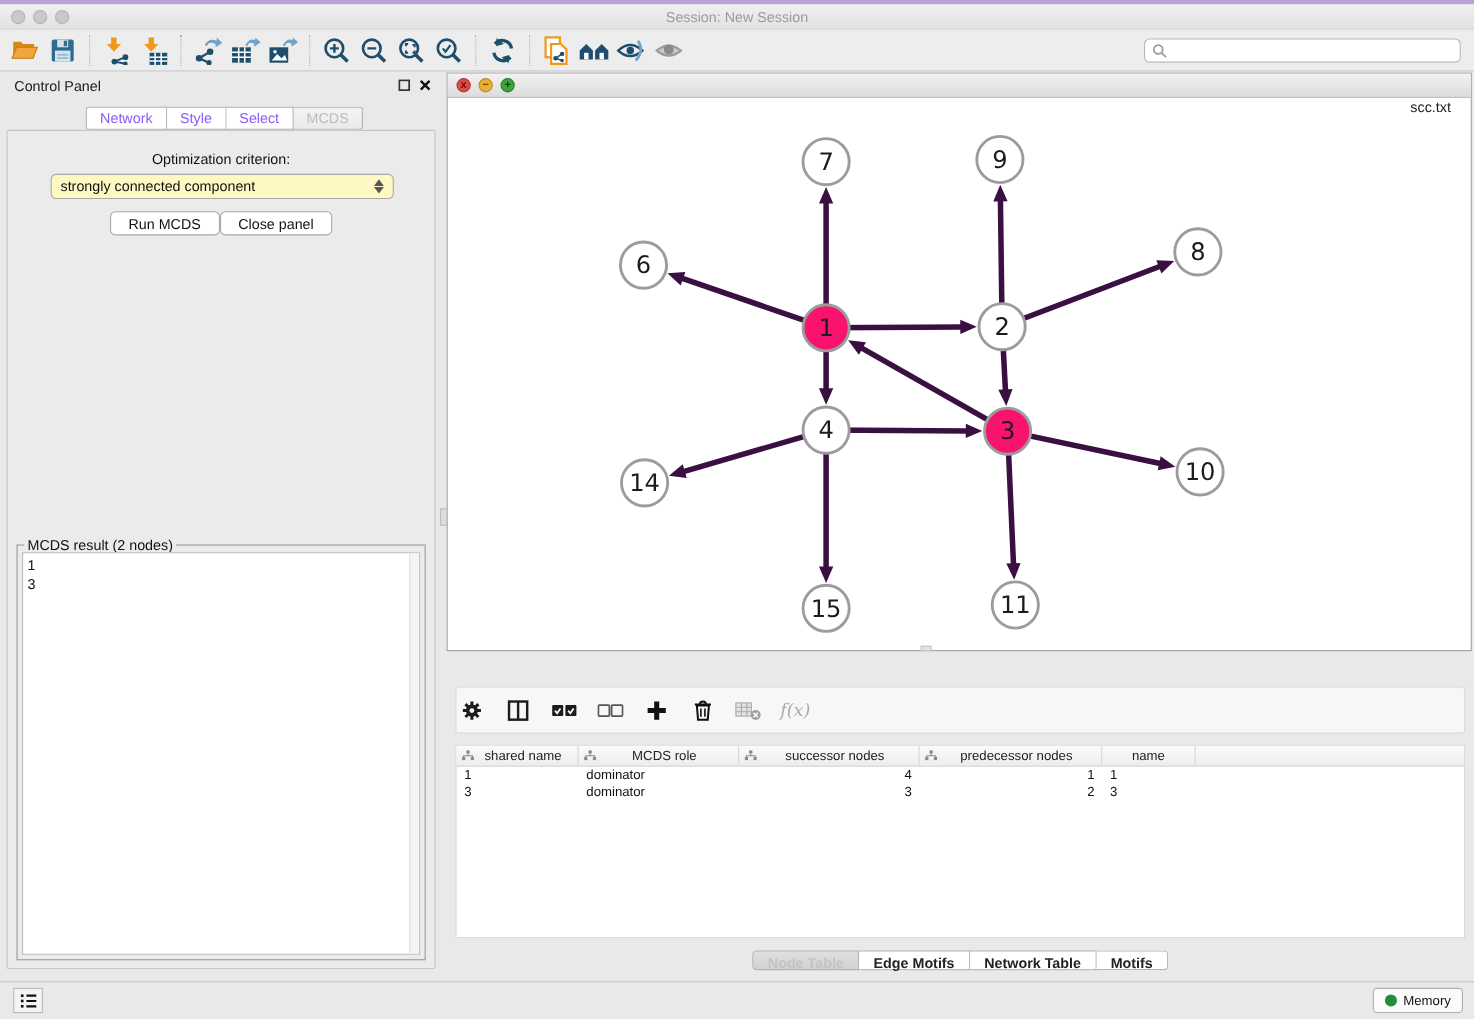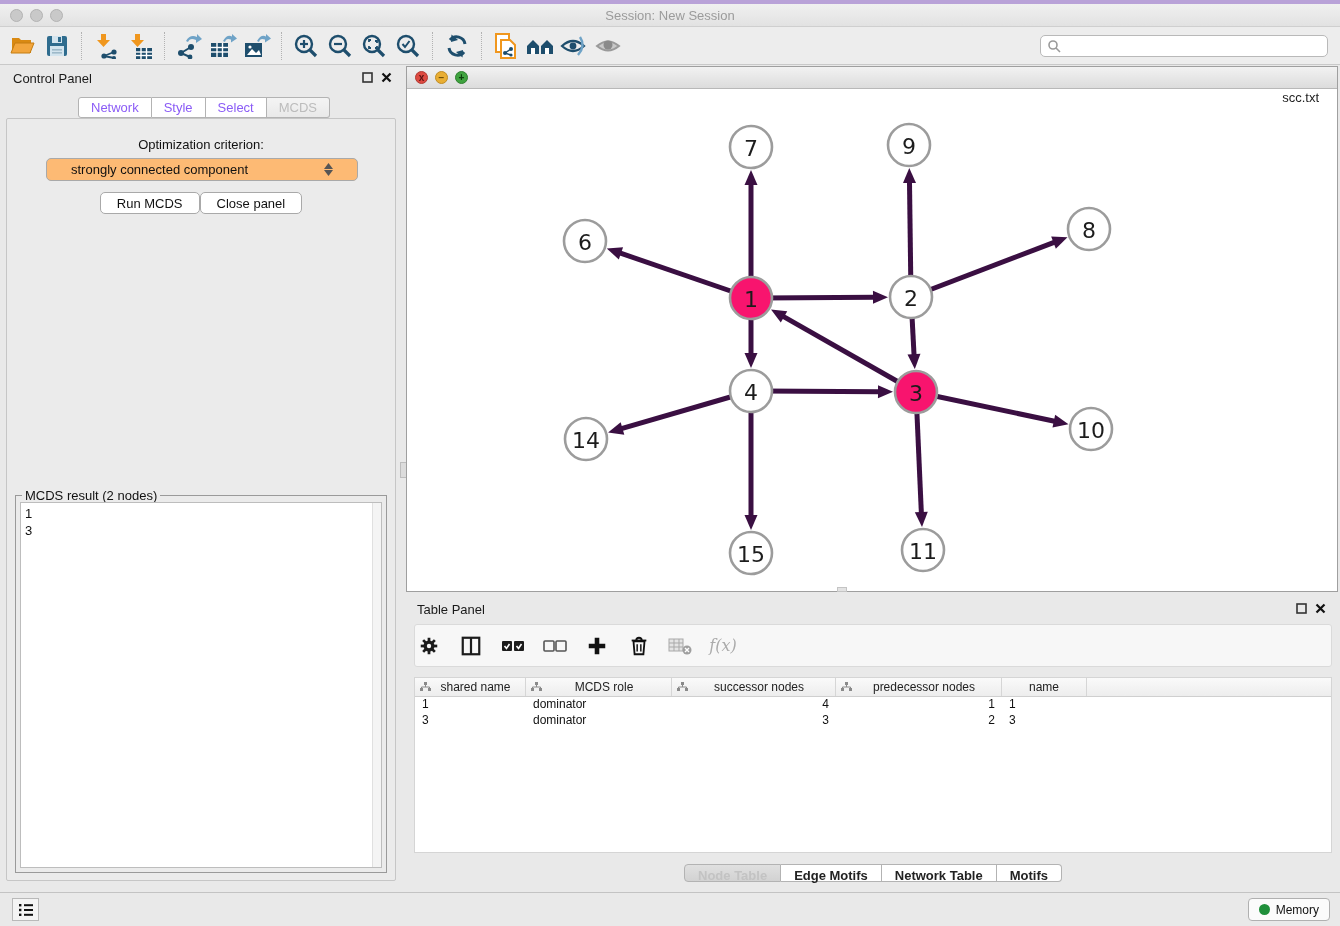--- a/index.html
+++ b/index.html
@@ -29,23 +29,23 @@
   .panel-head .ptitle { position:absolute; left:13px; top:2px; font-size:13px; color:#1a1a1a; }
   .winbtns { position:absolute; right:10px; top:3px; display:flex; gap:8px; align-items:center; }
   .cp-tabs { position:absolute; left:78px; top:32px; display:flex; }
   .cp-tab { height:21px; line-height:20px; padding:0 12px; font-size:13px; background:#fff;
     border:1px solid #b3b3b3; border-left:none; color:#8b5cf6; }
   .cp-tab:first-child { border-left:1px solid #b3b3b3; border-radius:3px 0 0 3px; }
   .cp-tab.sel { background:linear-gradient(#f4f4f4,#e9e9e9); color:#bcbcbc; border-radius:0 3px 3px 0; }
   .cp-body { position:absolute; left:6px; top:53px; width:390px; height:763px;
     background:#ebebeb; border:1px solid #c6c6c6; border-radius:2px; }
   .opt-label { position:absolute; left:0; width:100%; top:18px; text-align:center; font-size:13px; color:#111; }
-  .dropdown { position:absolute; left:39px; top:39px; width:312px; height:23px; background:#fdba74;
+  .dropdown { position:absolute; left:39px; top:39px; width:312px; height:23px; background:#fef9c3;
     border:1px solid #a9a9a9; border-radius:5px; font-size:13px; color:#111;
-    display:flex; align-items:center; padding:0 24px; }
+    display:flex; align-items:center; padding:0 8px; }
   .dropdown .stepper { margin-left:auto; display:flex; flex-direction:column; gap:1px; }
   .cp-btnrow { position:absolute; left:0; top:73px; width:100%; display:flex; justify-content:center; }
   .cbtn { height:22px; padding:0 16px; background:#fff; border:1px solid #a9a9a9; border-radius:5px;
     font-size:13px; color:#111; display:flex; align-items:center; }
   .result-group { position:absolute; left:8px; top:376px; width:372px; height:378px;
     border:1px solid #9a9a9a; }
   .result-group .glabel { position:absolute; left:6px; top:-8px; background:#ebebeb; padding:0 3px; font-size:13px; color:#111; }
   .result-area { position:absolute; left:4px; top:6px; right:4px; bottom:4px; background:#fff;
     border:1px solid #bdbdbd; font-size:13px; color:#111; white-space:pre; line-height:17px; padding:2px 4px; overflow:hidden; }
   .result-scroll { position:absolute; right:5px; top:7px; bottom:5px; width:9px; background:#f4f4f4; border-left:1px solid #e0e0e0; }
@@ -400,31 +400,20 @@
       </g>
       <g>
         <circle cx="516" cy="461" r="21" fill="#FFFFFF" stroke="#9C9C9C" stroke-width="2.6"></circle>
         <text x="516" y="462" text-anchor="middle" dominant-baseline="central" font-size="22" font-family="DejaVu Sans, sans-serif" fill="#1C1C1C">11</text>
       </g>
     </svg>
   <div class="net-grip"></div>
 </div>
 
 <div class="table-panel">
-  <div class="panel-head">
-    <span class="ptitle" style="left:11px">Table Panel</span>
-    <span class="winbtns" style="right:14px">
-      <svg width="11" height="11" viewBox="0 0 11 11">
-        <rect x="1" y="1" width="9" height="9" fill="none" stroke="#333" stroke-width="1.6"></rect>
-      </svg>
-      <svg width="11" height="11" viewBox="0 0 11 11">
-        <path d="M1.5 1.5 L9.5 9.5 M9.5 1.5 L1.5 9.5" stroke="#111" stroke-width="2.2"></path>
-      </svg>
-    </span>
-  </div>
   <div class="tp-toolbar">
     <span class="tp-tbtn">
       <svg width="22" height="22" viewBox="0 0 24 24">
         <g stroke="#1c1c1c" stroke-width="3">
             <line x1="12" y1="3" x2="12" y2="21"></line>
             <line x1="3" y1="12" x2="21" y2="12"></line>
             <line x1="5.6" y1="5.6" x2="18.4" y2="18.4"></line>
             <line x1="18.4" y1="5.6" x2="5.6" y2="18.4"></line>
           </g>
         <circle cx="12" cy="12" r="6" fill="#1c1c1c"></circle>

